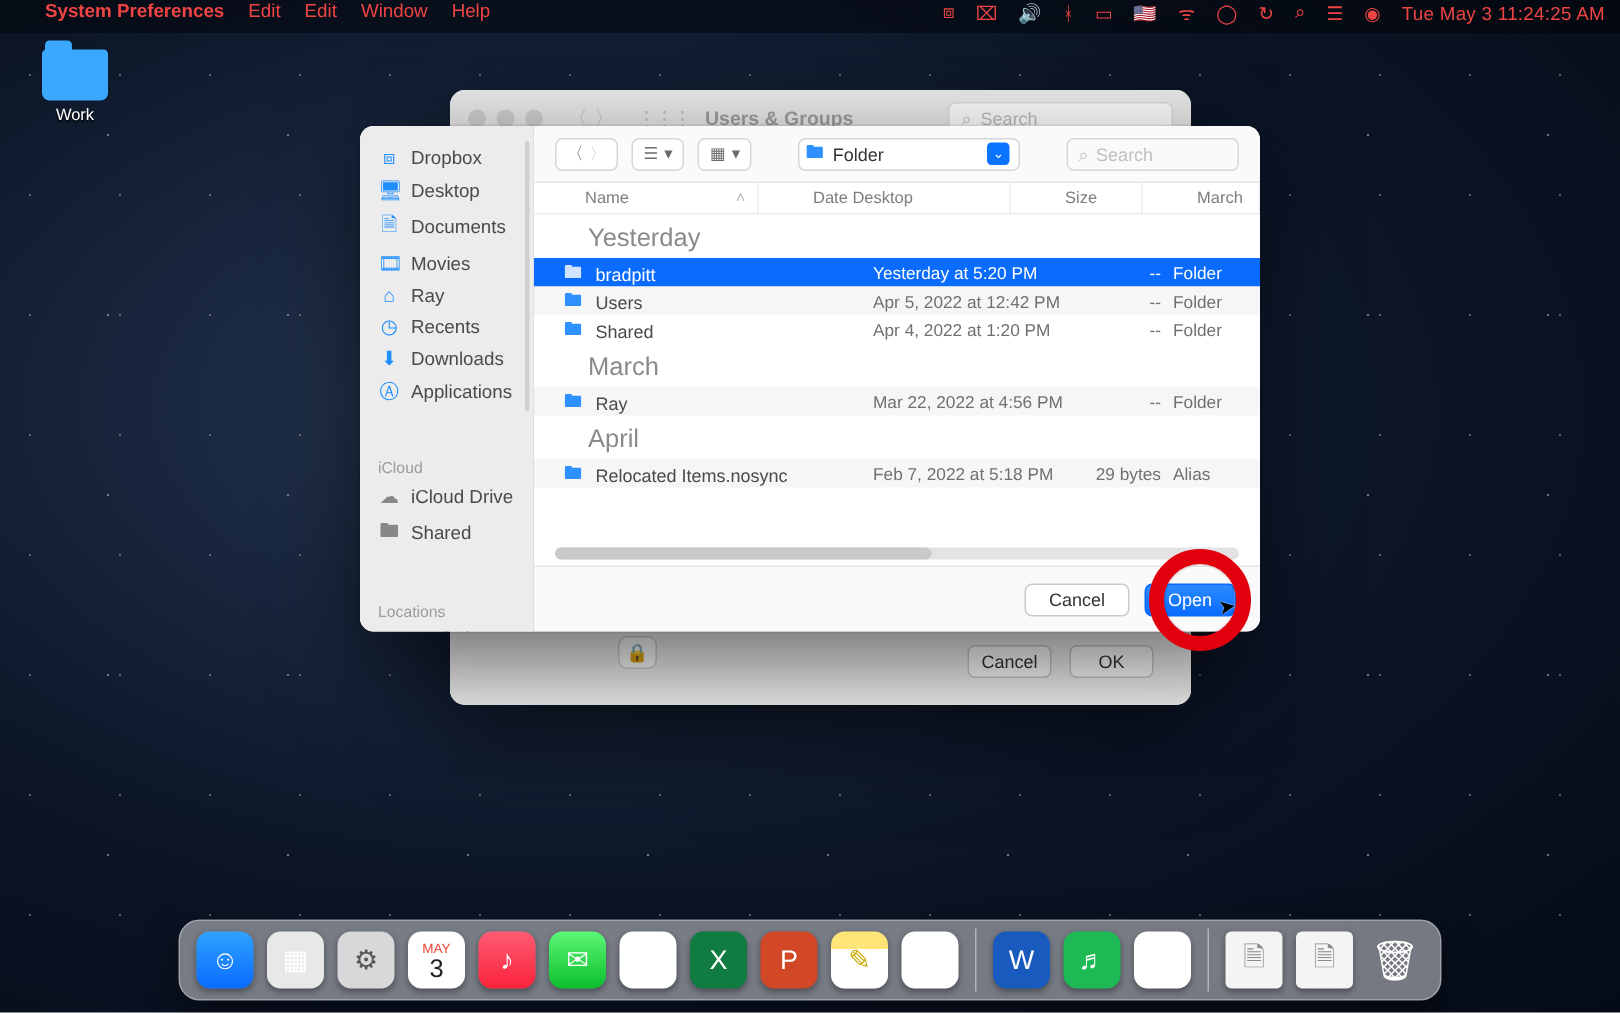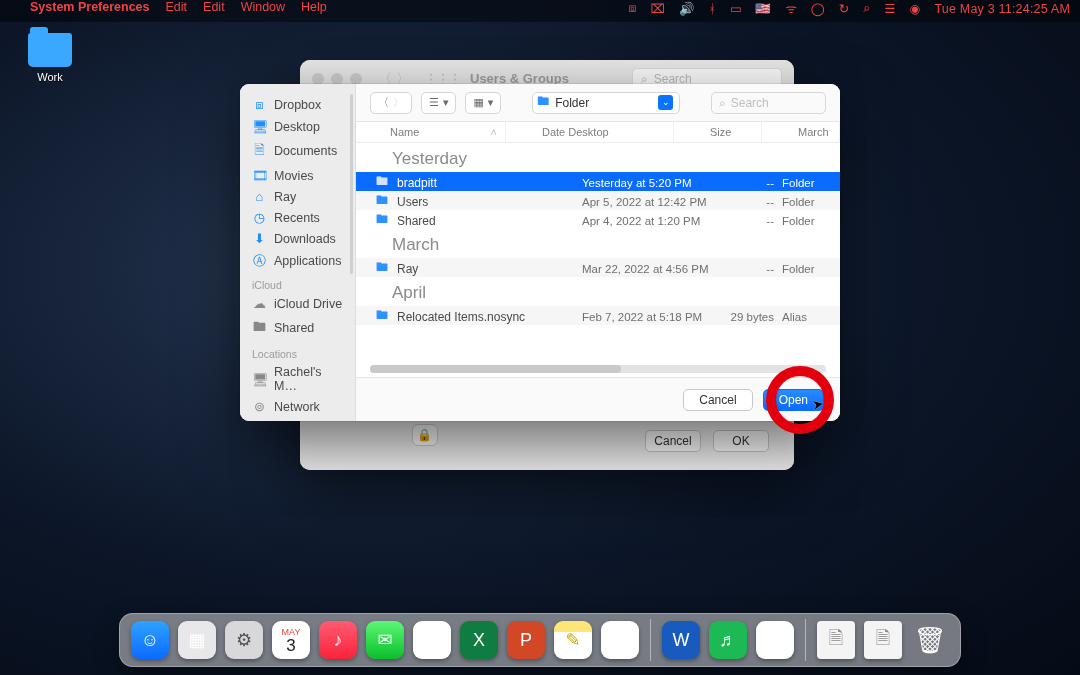--- a/index.html
+++ b/index.html
@@ -97,21 +97,21 @@
   }
   .sidebar {
     width:116px; background:#ececec; border-right:1px solid #dedede;
     padding:10px 0 6px; font-size:12.5px; overflow-y:auto; overflow-x:hidden;
     position:relative;
   }
   .sidebar::after{
     content:""; position:absolute; right:2px; top:10px; width:3px; height:180px;
     background:#cfcfcf; border-radius:3px;
   }
-  .sb-group { font-size:10.5px; color:#9c9c9c; padding:6px 12px 2px; }
+  .sb-group { font-size:10.5px; color:#9c9c9c; padding:6px 12px 2px;margin-top:27px; }
   .sb-item { display:flex; align-items:center; gap:7px; padding:3px 12px; color:#4a4a4a; cursor:default; }
   .sb-item .ic { width:15px; text-align:center; color:#1f8fff; font-size:13px; }
   .sb-item.secondary .ic { color:#888; }
 
   .main { flex:1; display:flex; flex-direction:column; position:relative; }
   .dlg-tb {
     height:38px; display:flex; align-items:center; gap:9px; padding:0 14px;
     border-bottom:1px solid #e6e6e6; background:#fafafa;
   }
   .pill {

